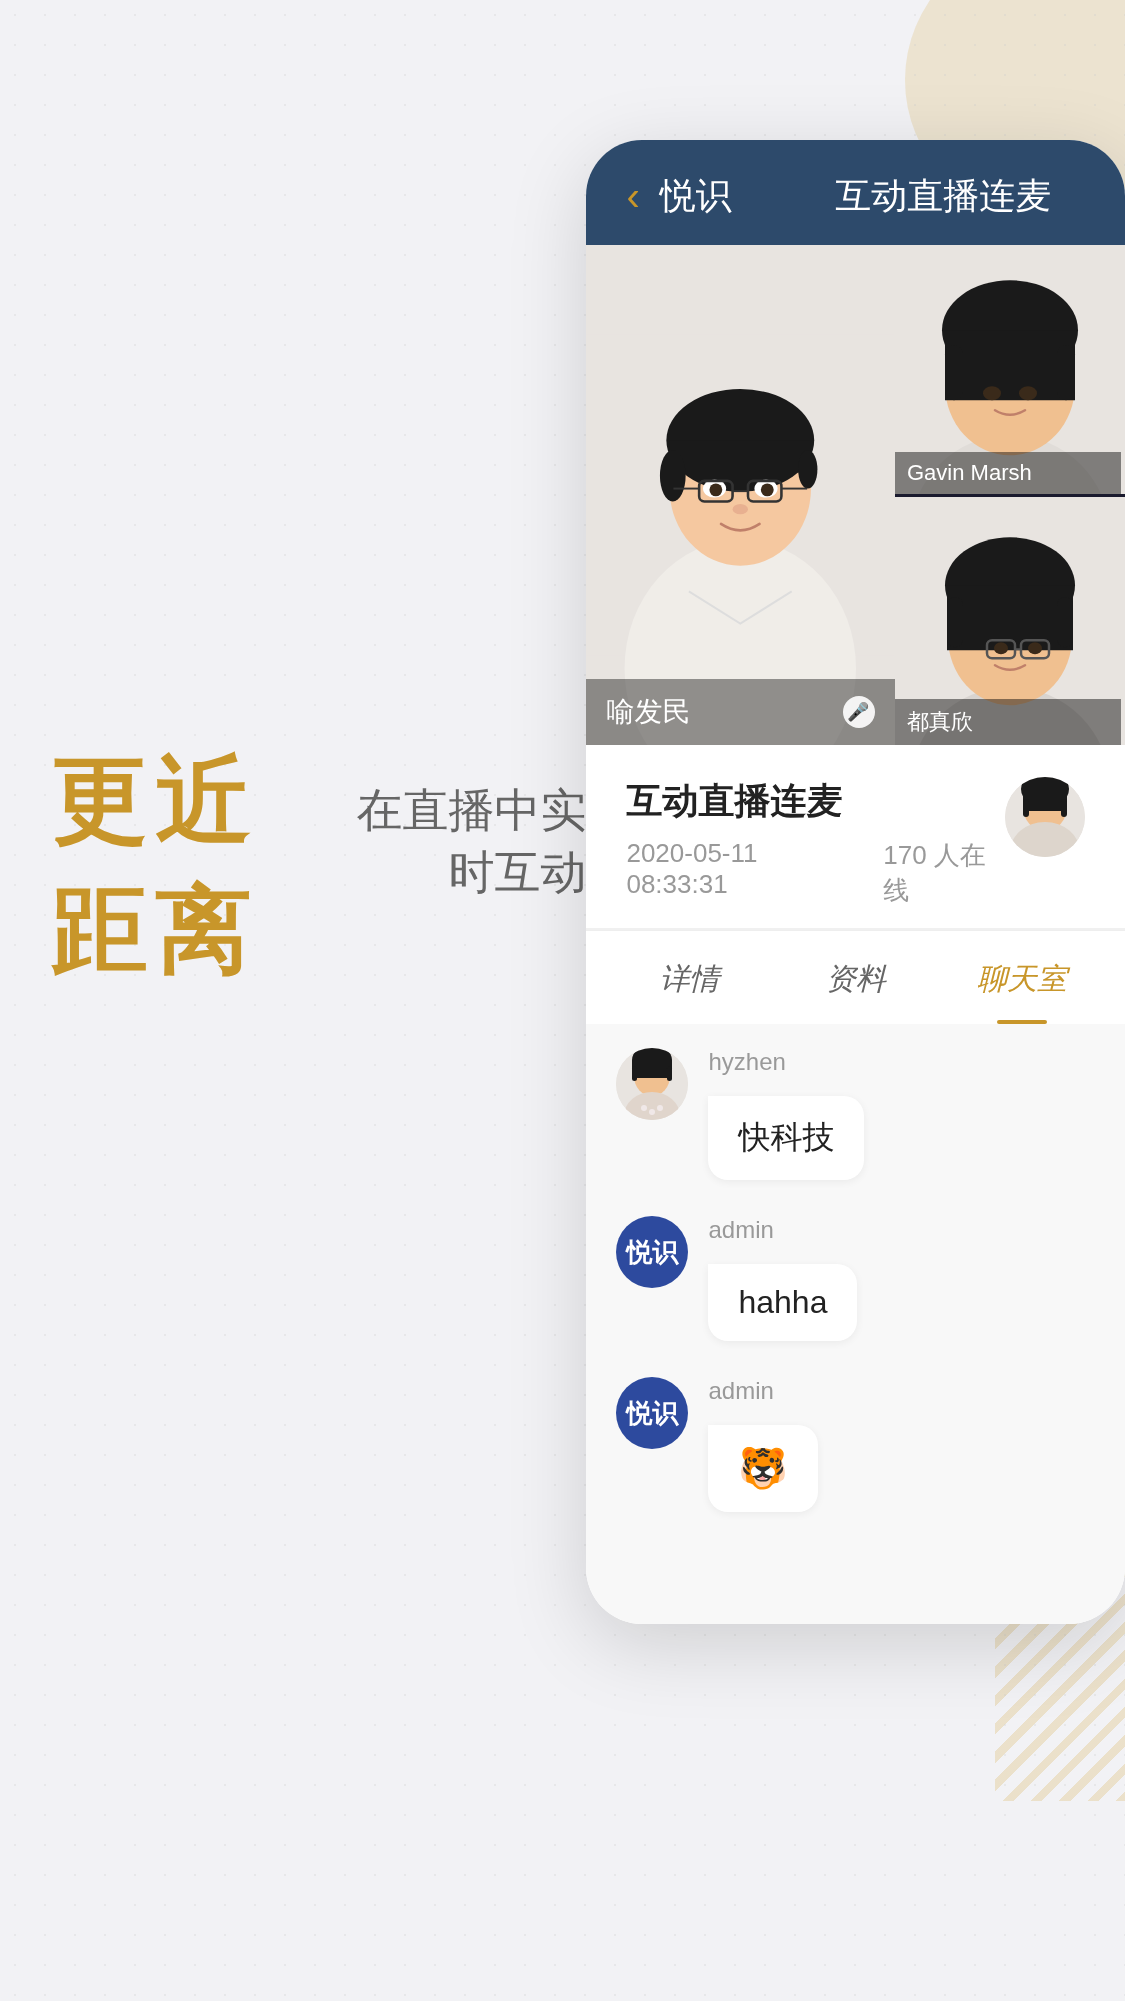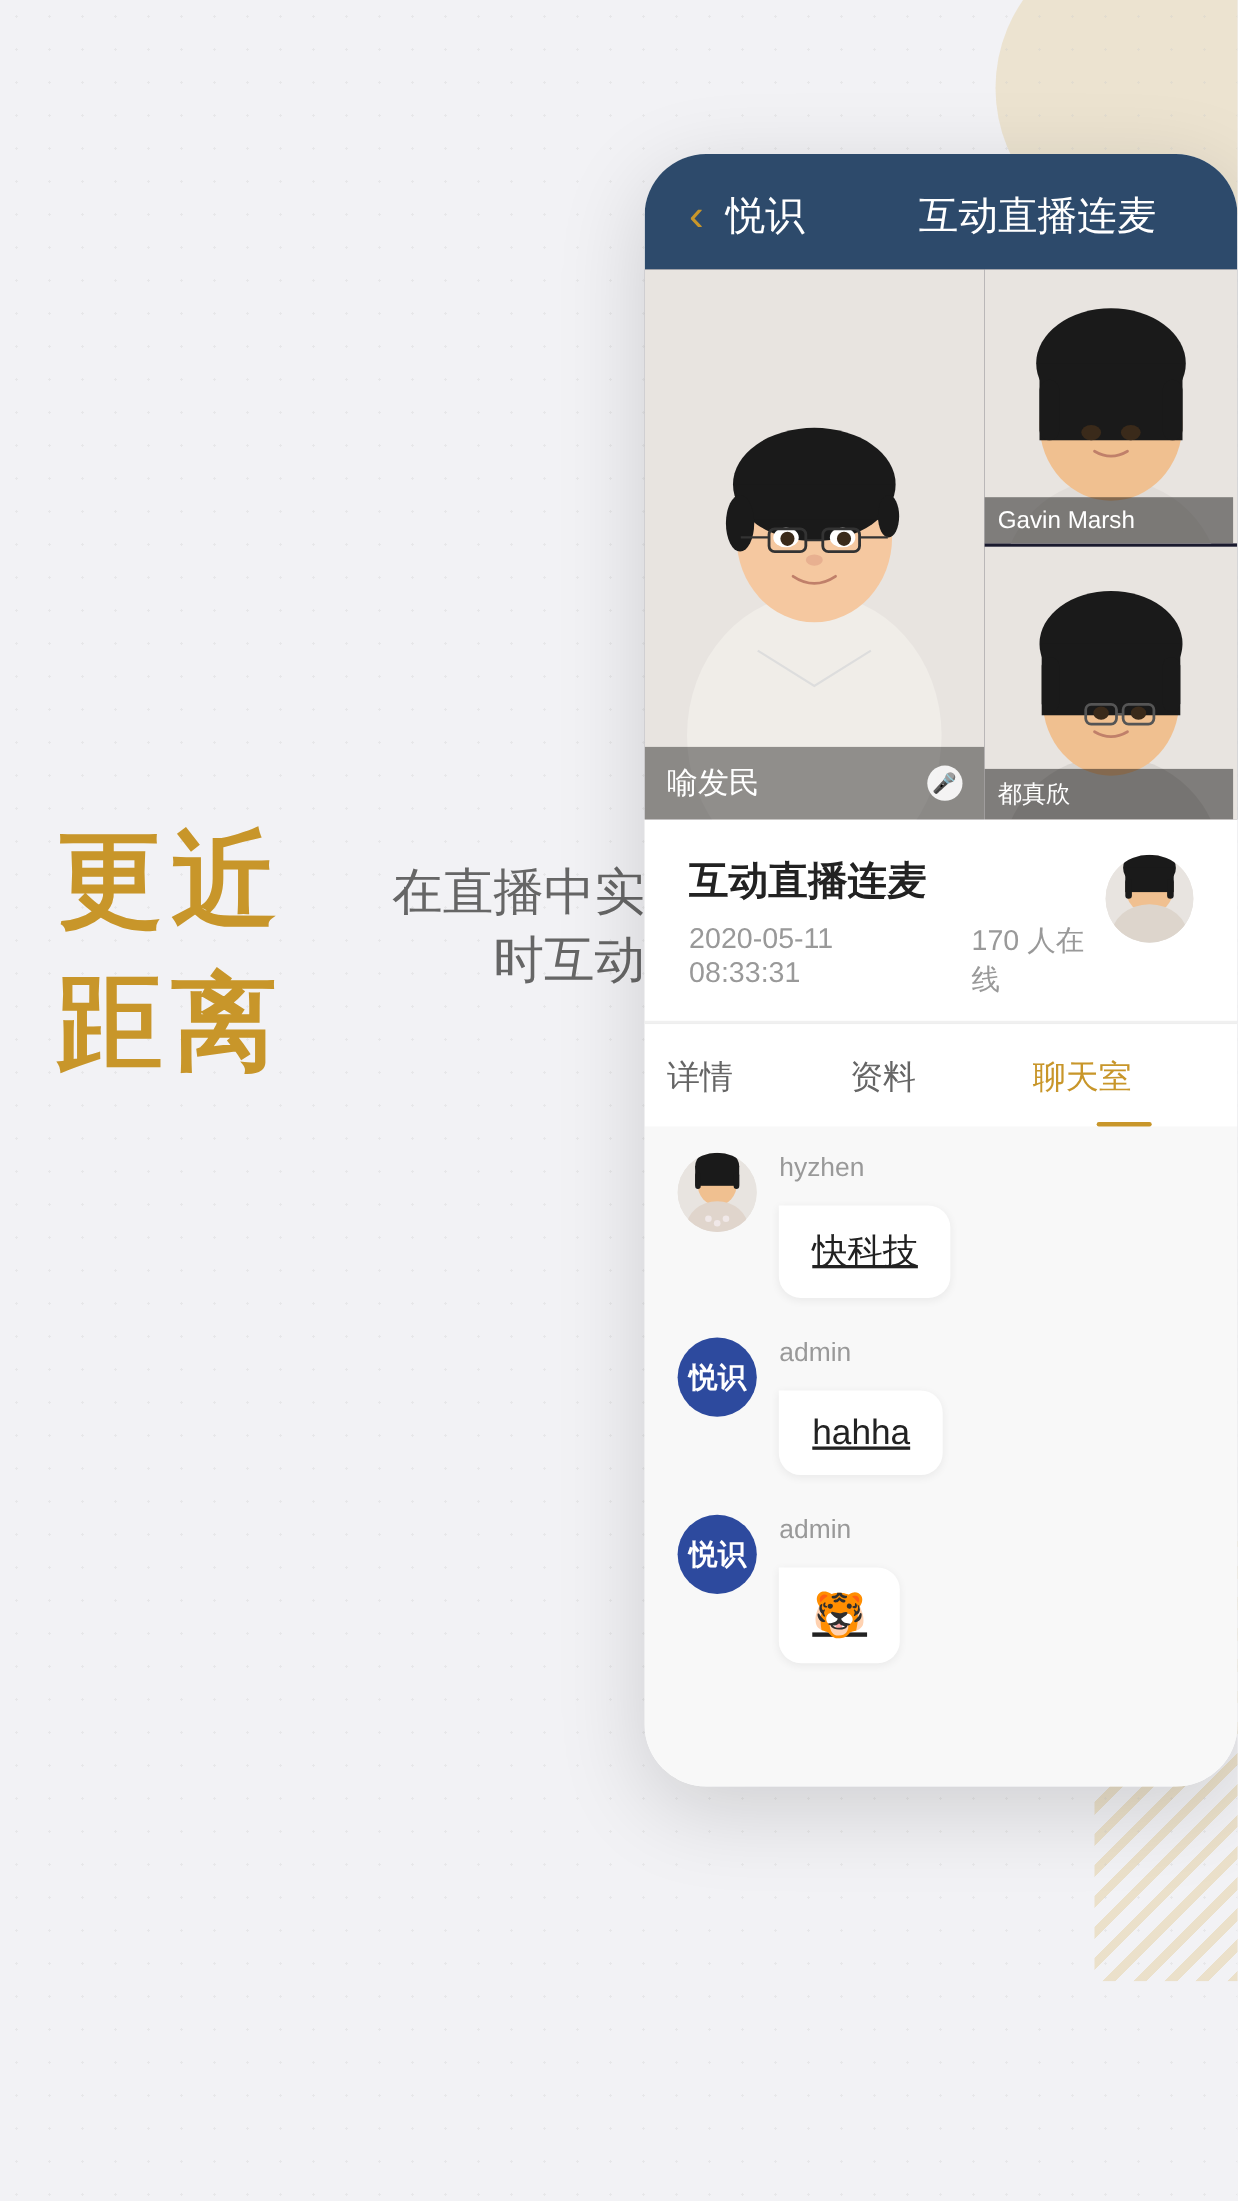--- a/index.html
+++ b/index.html
@@ -223,26 +223,27 @@
     
     .tabs-section {
       background: #fff;
       border-top: 1px solid #eee;
       display: flex;
       padding: 0 20px;
     }
 
     .tab-item {
       flex: 1;
-      text-align: left;
+      text-align: center;
       padding: 28px 0 24px 0;
       font-size: 30px;
       color: #666;
       cursor: pointer;
       position: relative;
+      font-style: italic;
     }
 
     .tab-item.active {
       color: #c8962a;
     }
 
     .tab-item.active::after {
       content: '';
       position: absolute;
       bottom: 0;
@@ -292,21 +293,20 @@
     }
 
     .chat-bubble {
       background: #fff;
       border-radius: 0 20px 20px 20px;
       padding: 20px 30px;
       font-size: 32px;
       color: #222;
       display: inline-block;
       box-shadow: 0 2px 8px rgba(0,0,0,0.06);
-      text-decoration: underline;
     }
 
     
     .dots-bg {
       position: absolute;
       top: 0;
       left: 0;
       width: 100%;
       height: 100%;
       background-image: radial-gradient(circle, #ccc 1px, transparent 1px);

